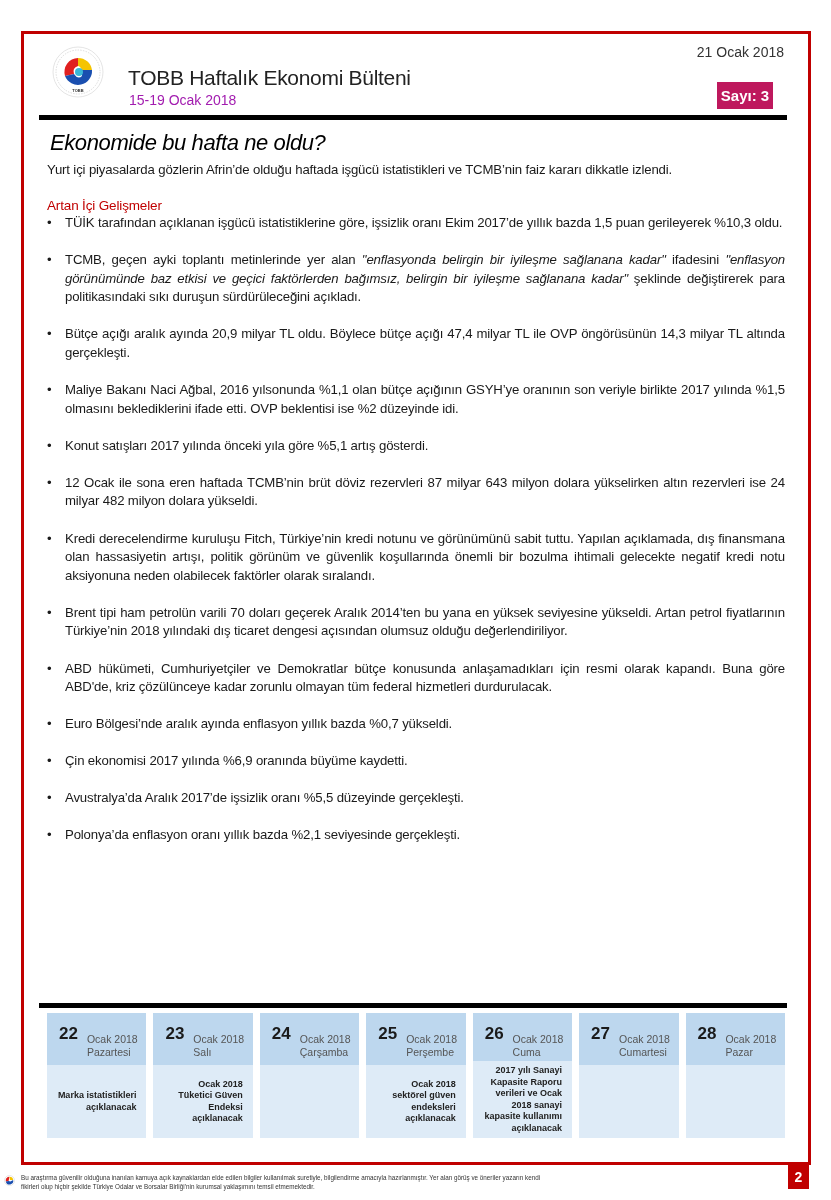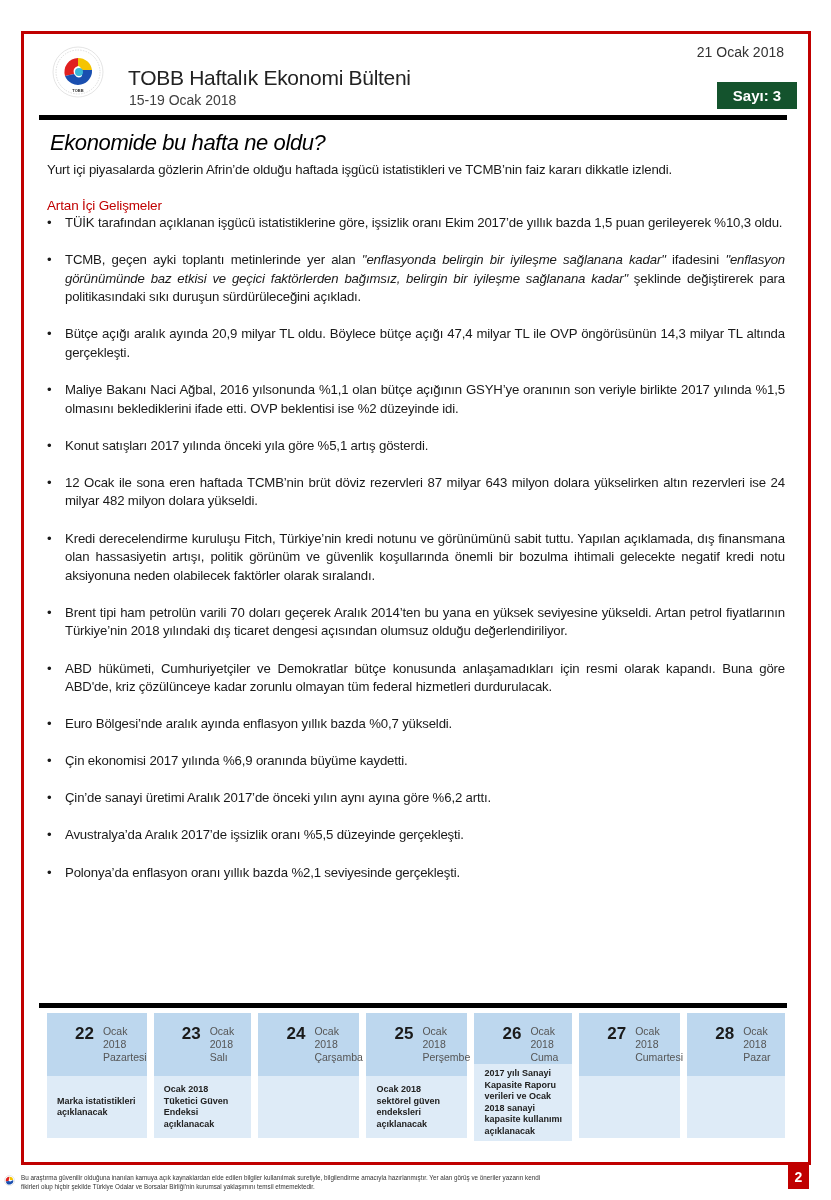--- a/index.html
+++ b/index.html
@@ -10,28 +10,28 @@
     position: absolute; left: 21px; top: 31px; width: 790px; height: 1134px;
     border: 3px solid #c00000;
   }
   .logo {
     position: absolute; left: 52px; top: 46px; width: 52px; height: 52px;
   }
   .title {
     position: absolute; left: 128px; top: 66px; font-size: 21px; color: #222; letter-spacing: -0.3px;
   }
   .subtitle {
-    position: absolute; left: 129px; top: 92px; font-size: 14px; color: #404040;
+    position: absolute; left: 129px; top: 92px; font-size: 14px; color: #a21caf;
   }
   .date {
     position: absolute; right: 47px; top: 44px; font-size: 14px; color: #333;
   }
   .issue {
-    position: absolute; left: 717px; top: 82px; width: 80px; height: 27px;
-    background: #14532d; color: #fff; font-weight: bold; font-size: 15px;
+    position: absolute; left: 717px; top: 82px; width: 56px; height: 27px;
+    background: #be185d; color: #fff; font-weight: bold; font-size: 15px;
     display: flex; align-items: center; justify-content: center;
   }
   .hrule-top {
     position: absolute; left: 39px; top: 115px; width: 748px; height: 5px; background: #000;
   }
   .headline {
     position: absolute; left: 50px; top: 130px; font-size: 22px; font-style: italic; color: #000000; letter-spacing: -0.4px;
   }
   .intro {
     position: absolute; left: 47px; top: 162px; font-size: 13.2px; color: #1a1a1a; letter-spacing: -0.15px;
@@ -56,27 +56,27 @@
     position: absolute; left: 39px; top: 1003px; width: 748px; height: 5px; background: #000;
   }
   .calendar {
     position: absolute; left: 47px; top: 1013px; width: 738px; height: 125px;
     display: flex; gap: 7px;
   }
   .day {
     width: 101px; display: flex; flex-direction: column;
   }
   .day-head {
-    background: #bdd7ee; height: 63px; display: flex; align-items: flex-start; padding: 8px 0 0 28px;
+    background: #bdd7ee; height: 52px; display: flex; align-items: flex-start; padding: 8px 0 0 12px;
   }
   .day-num { font-size: 17px; font-weight: bold; color: #1a1a1a; margin-right: 9px; margin-top: 3px; }
-  .day-meta { font-size: 10.5px; color: #555; line-height: 13px; margin-top: 4px; }
+  .day-meta { font-size: 10.5px; color: #555; line-height: 13px; margin-top: 12px; }
   .day-body {
     background: #deebf7; flex: 1; display: flex; align-items: center; justify-content: center;
-    text-align: left; font-size: 9px; font-weight: bold; color: #222; padding: 4px 10px; line-height: 11.5px;
+    text-align: right; font-size: 9px; font-weight: bold; color: #222; padding: 4px 10px; line-height: 11.5px;
   }
 
   .page-num {
     position: absolute; left: 788px; top: 1165px; width: 21px; height: 24px; background: #c00000;
     color: #fff; font-weight: bold; font-size: 14px; display: flex; align-items: center; justify-content: center;
   }
   .footer-logo { position: absolute; left: 4px; top: 1175px; width: 11px; height: 11px; }
   .footer-text {
     position: absolute; left: 21px; top: 1173px; width: 520px; font-size: 6.3px; color: #333; line-height: 9px;
   }
@@ -114,21 +114,20 @@
     <li>Maliye Bakanı Naci Ağbal, 2016 yılsonunda %1,1 olan bütçe açığının GSYH’ye oranının son veriyle birlikte 2017 yılında %1,5 olmasını beklediklerini ifade etti. OVP beklentisi ise %2 düzeyinde idi.</li>
     <li>Konut satışları 2017 yılında önceki yıla göre %5,1 artış gösterdi.</li>
     <li>12 Ocak ile sona eren haftada TCMB’nin brüt döviz rezervleri 87 milyar 643 milyon dolara yükselirken altın rezervleri ise 24 milyar 482 milyon dolara yükseldi.</li>
     <li style="">Kredi derecelendirme kuruluşu Fitch, Türkiye’nin kredi notunu ve görünümünü sabit tuttu. Yapılan açıklamada, dış finansmana olan hassasiyetin artışı, politik görünüm ve güvenlik koşullarında önemli bir bozulma ihtimali gelecekte negatif kredi notu aksiyonuna neden olabilecek faktörler olarak sıralandı.</li>
   </ul>
   <ul class="bullets">
     <li>Brent tipi ham petrolün varili 70 doları geçerek Aralık 2014’ten bu yana en yüksek seviyesine yükseldi. Artan petrol fiyatlarının Türkiye’nin 2018 yılındaki dış ticaret dengesi açısından olumsuz olduğu değerlendiriliyor.</li>
     <li>ABD hükümeti, Cumhuriyetçiler ve Demokratlar bütçe konusunda anlaşamadıkları için resmi olarak kapandı. Buna göre ABD'de, kriz çözülünceye kadar zorunlu olmayan tüm federal hizmetleri durdurulacak.</li>
     <li>Euro Bölgesi’nde aralık ayında enflasyon yıllık bazda %0,7 yükseldi.</li>
     <li>Çin ekonomisi 2017 yılında %6,9 oranında büyüme kaydetti.</li>
-    <li>Çin’de sanayi üretimi Aralık 2017’de önceki yılın aynı ayına göre %6,2 arttı.</li>
     <li>Avustralya’da Aralık 2017’de işsizlik oranı %5,5 düzeyinde gerçekleşti.</li>
     <li>Polonya’da enflasyon oranı  yıllık bazda %2,1 seviyesinde gerçekleşti.</li>
   </ul>
 </div>
 
 <div class="hrule-bottom"></div>
 
 <div class="calendar">
   <div class="day">
     <div class="day-head">

